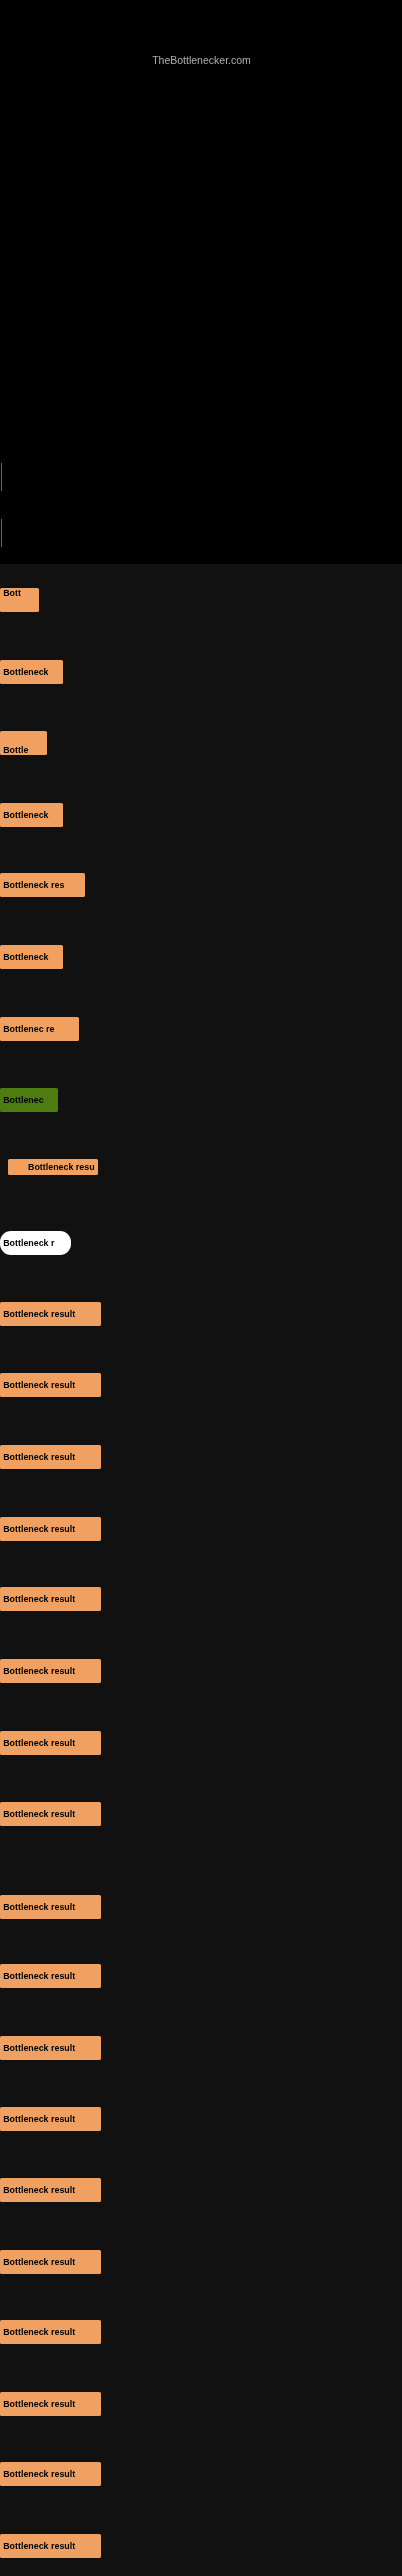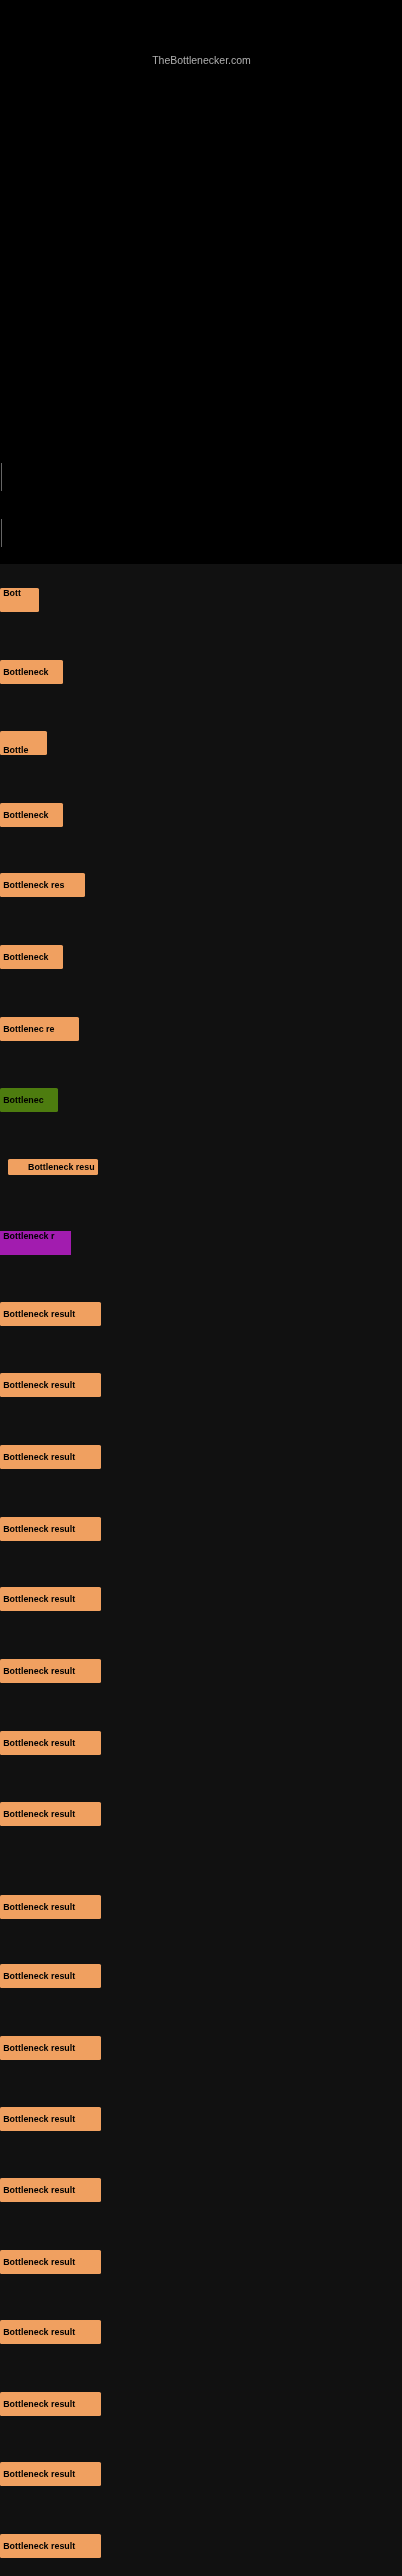--- a/index.html
+++ b/index.html
@@ -99,21 +99,21 @@
     </div>
     <div style="position: absolute; top: 1009px; left: 0px; width: 403px; height: 40px; background-color: rgb(17, 17, 17); z-index: -1;"></div>
     <div style="position: absolute; top: 1088px; left: 0px; width: 58px; height: 24px; background-color: #4d7c0f; border-radius: 1.6px; display: flex; align-items: center; padding-left: 3.2px; font-size: 8.9px; color: rgb(0, 0, 0); font-weight: bold; font-family: Arial, sans-serif;">
       <span>Bottlenec</span>
     </div>
     <div style="position: absolute; top: 1080px; left: 0px; width: 403px; height: 40px; background-color: rgb(17, 17, 17); z-index: -1;"></div>
     <div style="position: absolute; top: 1159px; left: 0px; width: 90px; height: 16px; background-color: rgb(240, 160, 96); border-radius: 1.6px; display: flex; align-items: center; padding-left: 20px; font-size: 8.9px; color: rgb(0, 0, 0); font-weight: bold; font-family: Arial, sans-serif; margin-left: 8px;">
       <span>Bottleneck resu</span>
     </div>
     <div style="position: absolute; top: 1151px; left: 0px; width: 403px; height: 40px; background-color: rgb(17, 17, 17); z-index: -1;"></div>
-    <div style="position: absolute; top: 1231px; left: 0px; width: 71px; height: 24px; background-color: #a21caf; border-radius: 0; display: flex; align-items: flex-start; padding-left: 3.2px; font-size: 8.9px; color: rgb(0, 0, 0); font-weight: bold; font-family: Arial, sans-serif;">
+    <div style="position: absolute; top: 1231px; left: 0px; width: 71px; height: 24px; background-color: #ffffff; border-radius: 11px; display: flex; align-items: center; padding-left: 3.2px; font-size: 8.9px; color: rgb(0, 0, 0); font-weight: bold; font-family: Arial, sans-serif;">
       <span>Bottleneck r</span>
     </div>
     <div style="position: absolute; top: 1223px; left: 0px; width: 403px; height: 40px; background-color: rgb(17, 17, 17); z-index: -1;"></div>
     <div style="position: absolute; top: 1302px; left: 0px; width: 101px; height: 24px; background-color: rgb(240, 160, 96); border-radius: 1.6px; display: flex; align-items: center; padding-left: 3.2px; font-size: 8.9px; color: rgb(0, 0, 0); font-weight: bold; font-family: Arial, sans-serif;">
       <span>Bottleneck result</span>
     </div>
     <div style="position: absolute; top: 1294px; left: 0px; width: 403px; height: 40px; background-color: rgb(17, 17, 17); z-index: -1;"></div>
     <div style="position: absolute; top: 1373px; left: 0px; width: 101px; height: 24px; background-color: rgb(240, 160, 96); border-radius: 1.6px; display: flex; align-items: center; padding-left: 3.2px; font-size: 8.9px; color: rgb(0, 0, 0); font-weight: bold; font-family: Arial, sans-serif;">
       <span>Bottleneck result</span>
     </div>

